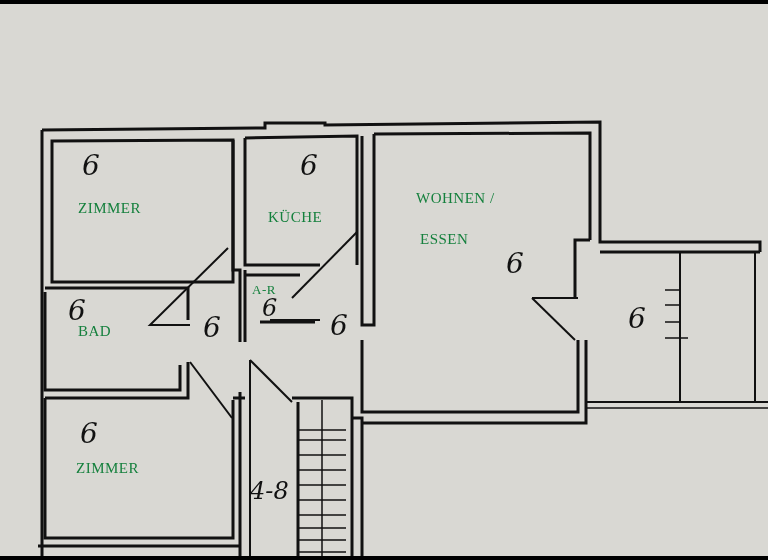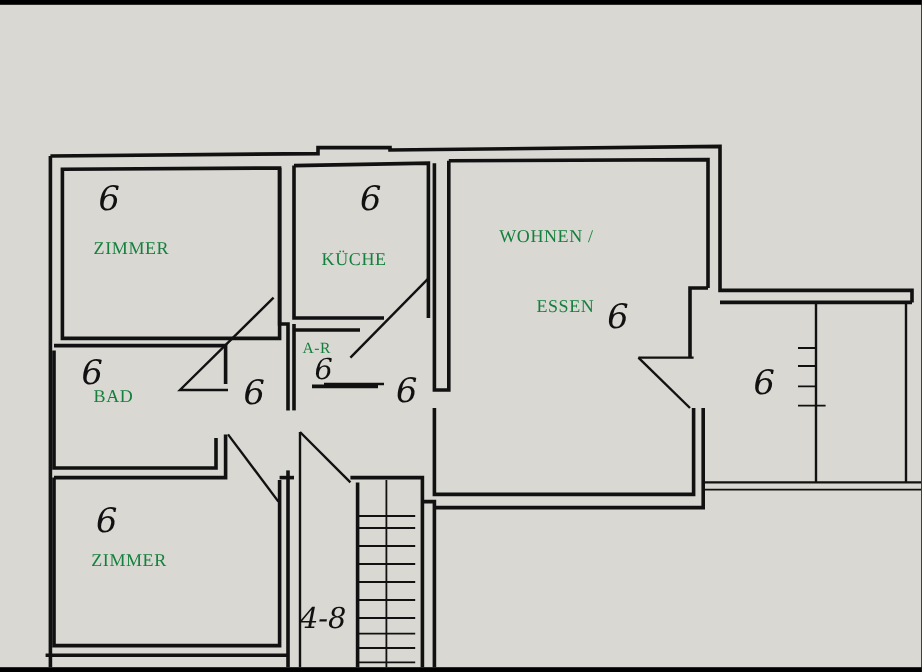--- a/index.html
+++ b/index.html
@@ -88,21 +88,21 @@
   <div>
     <span class="num" style="left:82px;top:152px;">6</span>
     <span class="lbl" style="left:78px;top:200px;">ZIMMER</span>
   </div>
   <div>
     <span class="num" style="left:300px;top:152px;">6</span>
     <span class="lbl" style="left:268px;top:197px;margin-top:12px;">KÜCHE</span>
   </div>
   <div>
     <span class="lbl" style="left:416px;top:190px;">WOHNEN /</span>
-    <span class="lbl" style="left:420px;top:248px;margin-left:27px;">ESSEN</span>
+    <span class="lbl" style="left:420px;top:231px;">ESSEN</span>
     <span class="num" style="left:506px;top:250px;">6</span>
   </div>
   <div>
     <span class="num" style="left:68px;top:297px;">6</span>
     <span class="lbl" style="left:78px;top:323px;">BAD</span>
   </div>
   <div>
     <span class="lbl" style="left:252px;top:282px;font-size:13px;">A-R</span>
     <span class="numsm" style="left:262px;top:296px;">6</span>
   </div>
@@ -113,15 +113,15 @@
     <span class="num" style="left:330px;top:312px;">6</span>
   </div>
   <div>
     <span class="num" style="left:80px;top:420px;">6</span>
     <span class="lbl" style="left:76px;top:460px;">ZIMMER</span>
   </div>
   <div>
     <span class="num" style="left:628px;top:305px;">6</span>
   </div>
   <div>
-    <span class="numsm" style="left:250px;top:503px;">4-8</span>
+    <span class="numsm" style="left:250px;top:479px;">4-8</span>
   </div>
 </div>
 
 </body></html>

